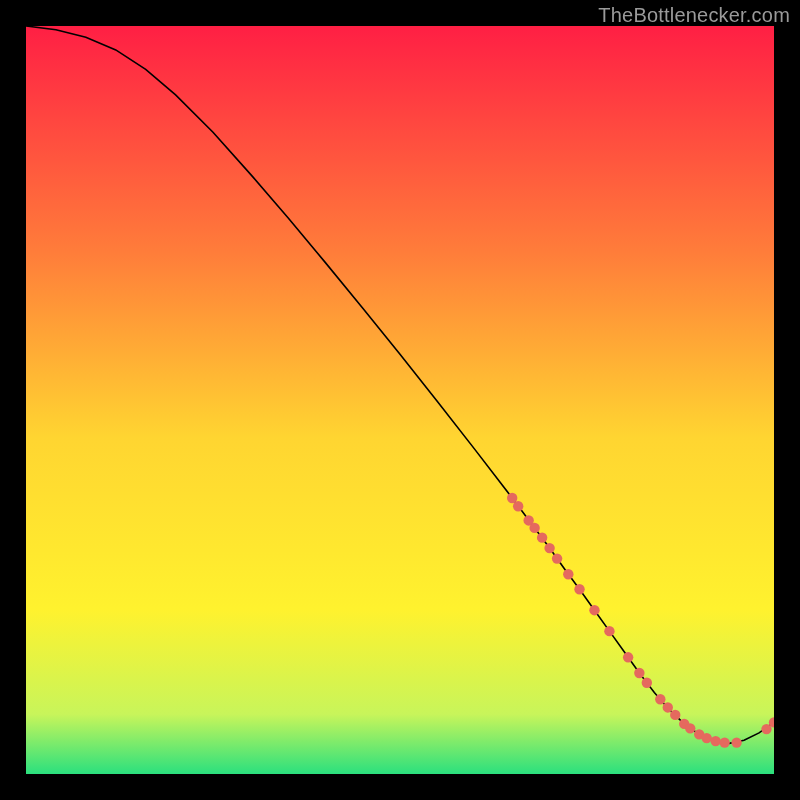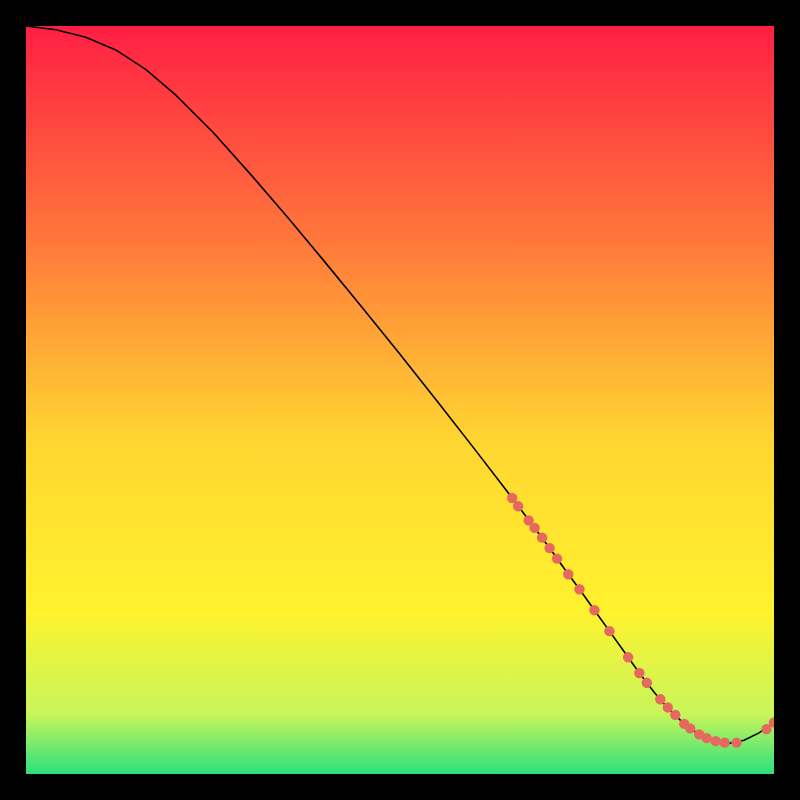--- a/index.html
+++ b/index.html
@@ -32,20 +32,21 @@
     top: 26px;
     width: 748px;
     height: 748px;
   }
   svg { display: block; }
 </style>
 </head>
 <body>
 
 <div class="stage">
+  <div class="attribution">TheBottlenecker.com</div>
 
   <div class="plot">
     <svg id="plot-svg" viewBox="0 0 748 748" width="748" height="748">
       <defs>
         <linearGradient id="bg-grad" x1="0" y1="0" x2="0" y2="1">
           <stop id="g0" offset="0%" stop-color="#ff1f44"></stop>
           <stop id="g1" offset="30%" stop-color="#ff7c3a"></stop>
           <stop id="g2" offset="55%" stop-color="#ffd531"></stop>
           <stop id="g3" offset="78%" stop-color="#fff22e"></stop>
           <stop id="g4" offset="92%" stop-color="#c8f55a"></stop>

